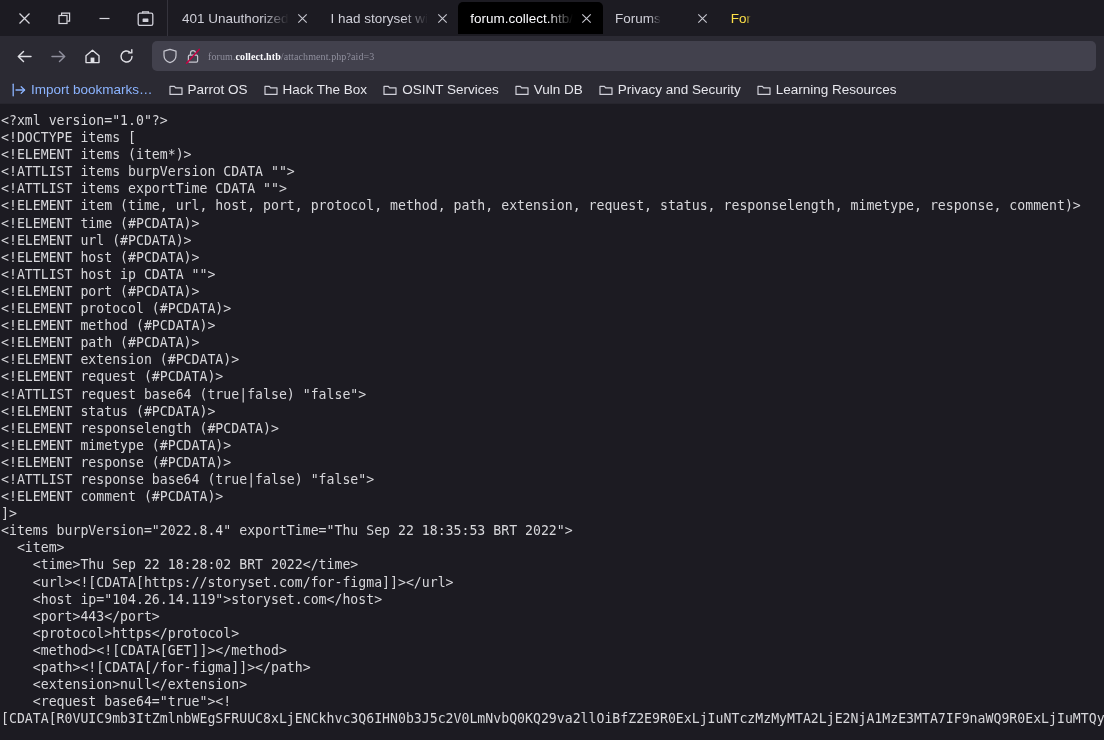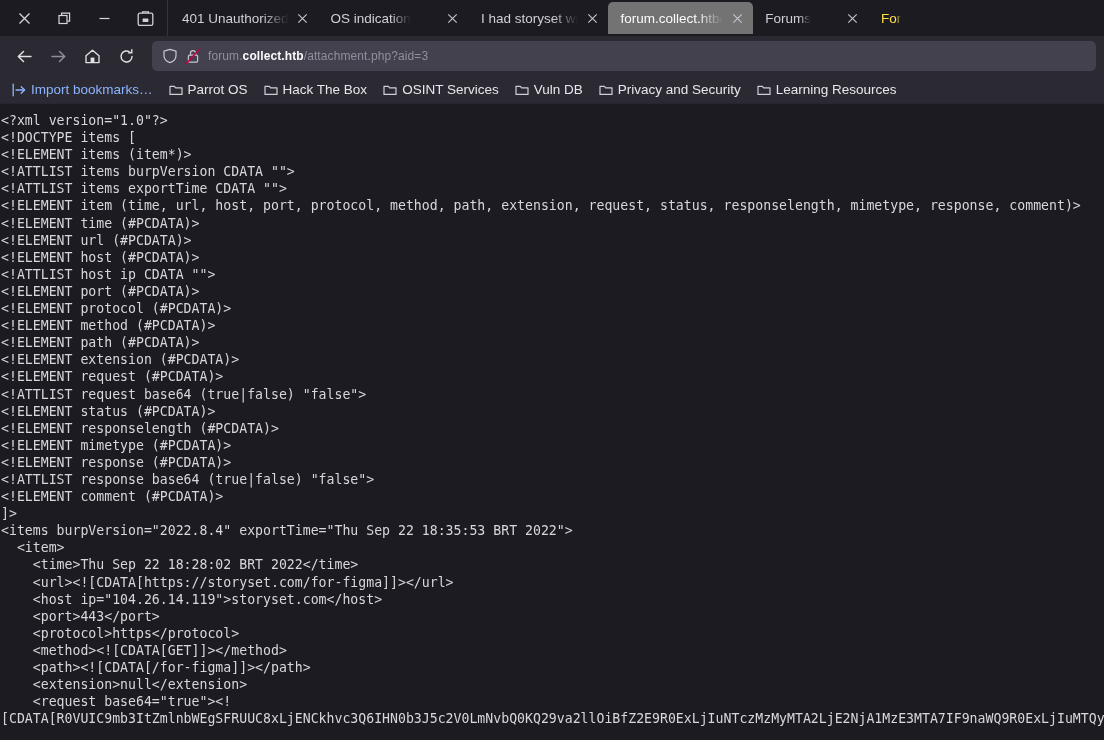--- a/index.html
+++ b/index.html
@@ -41,21 +41,21 @@
     font-size:13.5px; color:#cfcfd8;
     white-space:nowrap; flex:0 0 auto;
     position:relative;
   }
   .tab .tlabel{
     max-width:118px; overflow:hidden;
     -webkit-mask-image:linear-gradient(to right,#000 75%,transparent 100%);
     mask-image:linear-gradient(to right,#000 75%,transparent 100%);
   }
   .tab.active{
-    background:#737373; color:#fbfbfe;
+    background:#000000; color:#fbfbfe;
   }
   .tab .tclose{
     width:16px;height:16px;display:flex;align-items:center;justify-content:center;
     color:#c5c5ce; flex:0 0 auto;
   }
   .tab.w1 .tlabel{max-width:128px;}
   .tab.gap .tclose{margin-left:28px;}
 
   
   .navbar{
@@ -67,22 +67,23 @@
     color:#e0e0e6; border-radius:4px;
   }
   .navbtn.dim{ color:#8f8f9d; }
   .urlbar{
     flex:1; height:30px; margin-left:8px;
     background:#42414d; border-radius:5px;
     display:flex; align-items:center; gap:7px;
     padding:0 10px; overflow:hidden;
   }
   .urltext{
-    font-size:12px; color:#8f8f9d; white-space:nowrap;
+    font-size:10px; color:#8f8f9d; white-space:nowrap;
     letter-spacing:.1px;
+    font-family:Liberation Serif, serif;
   }
   .urltext b{ color:#fbfbfe; font-weight:700; }
 
   
   .bookmarks{
     height:28px; background:#2b2a33;
     display:flex; align-items:center; padding:0 6px; gap:4px;
     border-bottom:1px solid #27262e;
   }
   .bm{
@@ -147,28 +148,20 @@
 
     <div class="tab w1">
       <span class="tlabel">401 Unauthorized</span>
       <span class="tclose">
         <svg width="11" height="11" viewBox="0 0 11 11">
             <path d="M1.3 1.3 L9.7 9.7 M9.7 1.3 L1.3 9.7" stroke="currentColor" stroke-width="1.15" fill="none"></path>
           </svg>
       </span>
     </div>
 
-    <div class="tab gap">
-      <span class="tlabel">OS indication</span>
-      <span class="tclose">
-        <svg width="11" height="11" viewBox="0 0 11 11">
-            <path d="M1.3 1.3 L9.7 9.7 M9.7 1.3 L1.3 9.7" stroke="currentColor" stroke-width="1.15" fill="none"></path>
-          </svg>
-      </span>
-    </div>
 
     <div class="tab">
       <span class="tlabel">I had storyset wi</span>
       <span class="tclose">
         <svg width="11" height="11" viewBox="0 0 11 11">
             <path d="M1.3 1.3 L9.7 9.7 M9.7 1.3 L1.3 9.7" stroke="currentColor" stroke-width="1.15" fill="none"></path>
           </svg>
       </span>
     </div>
 

